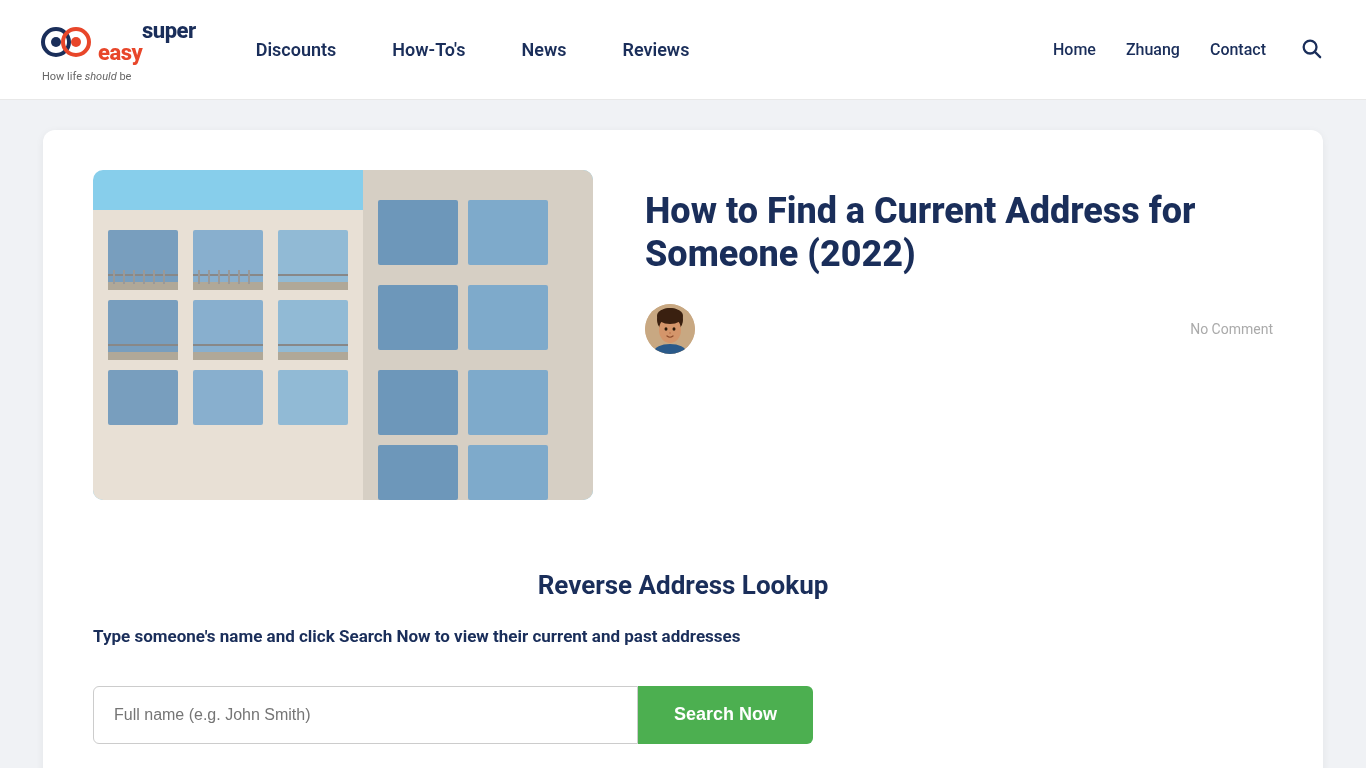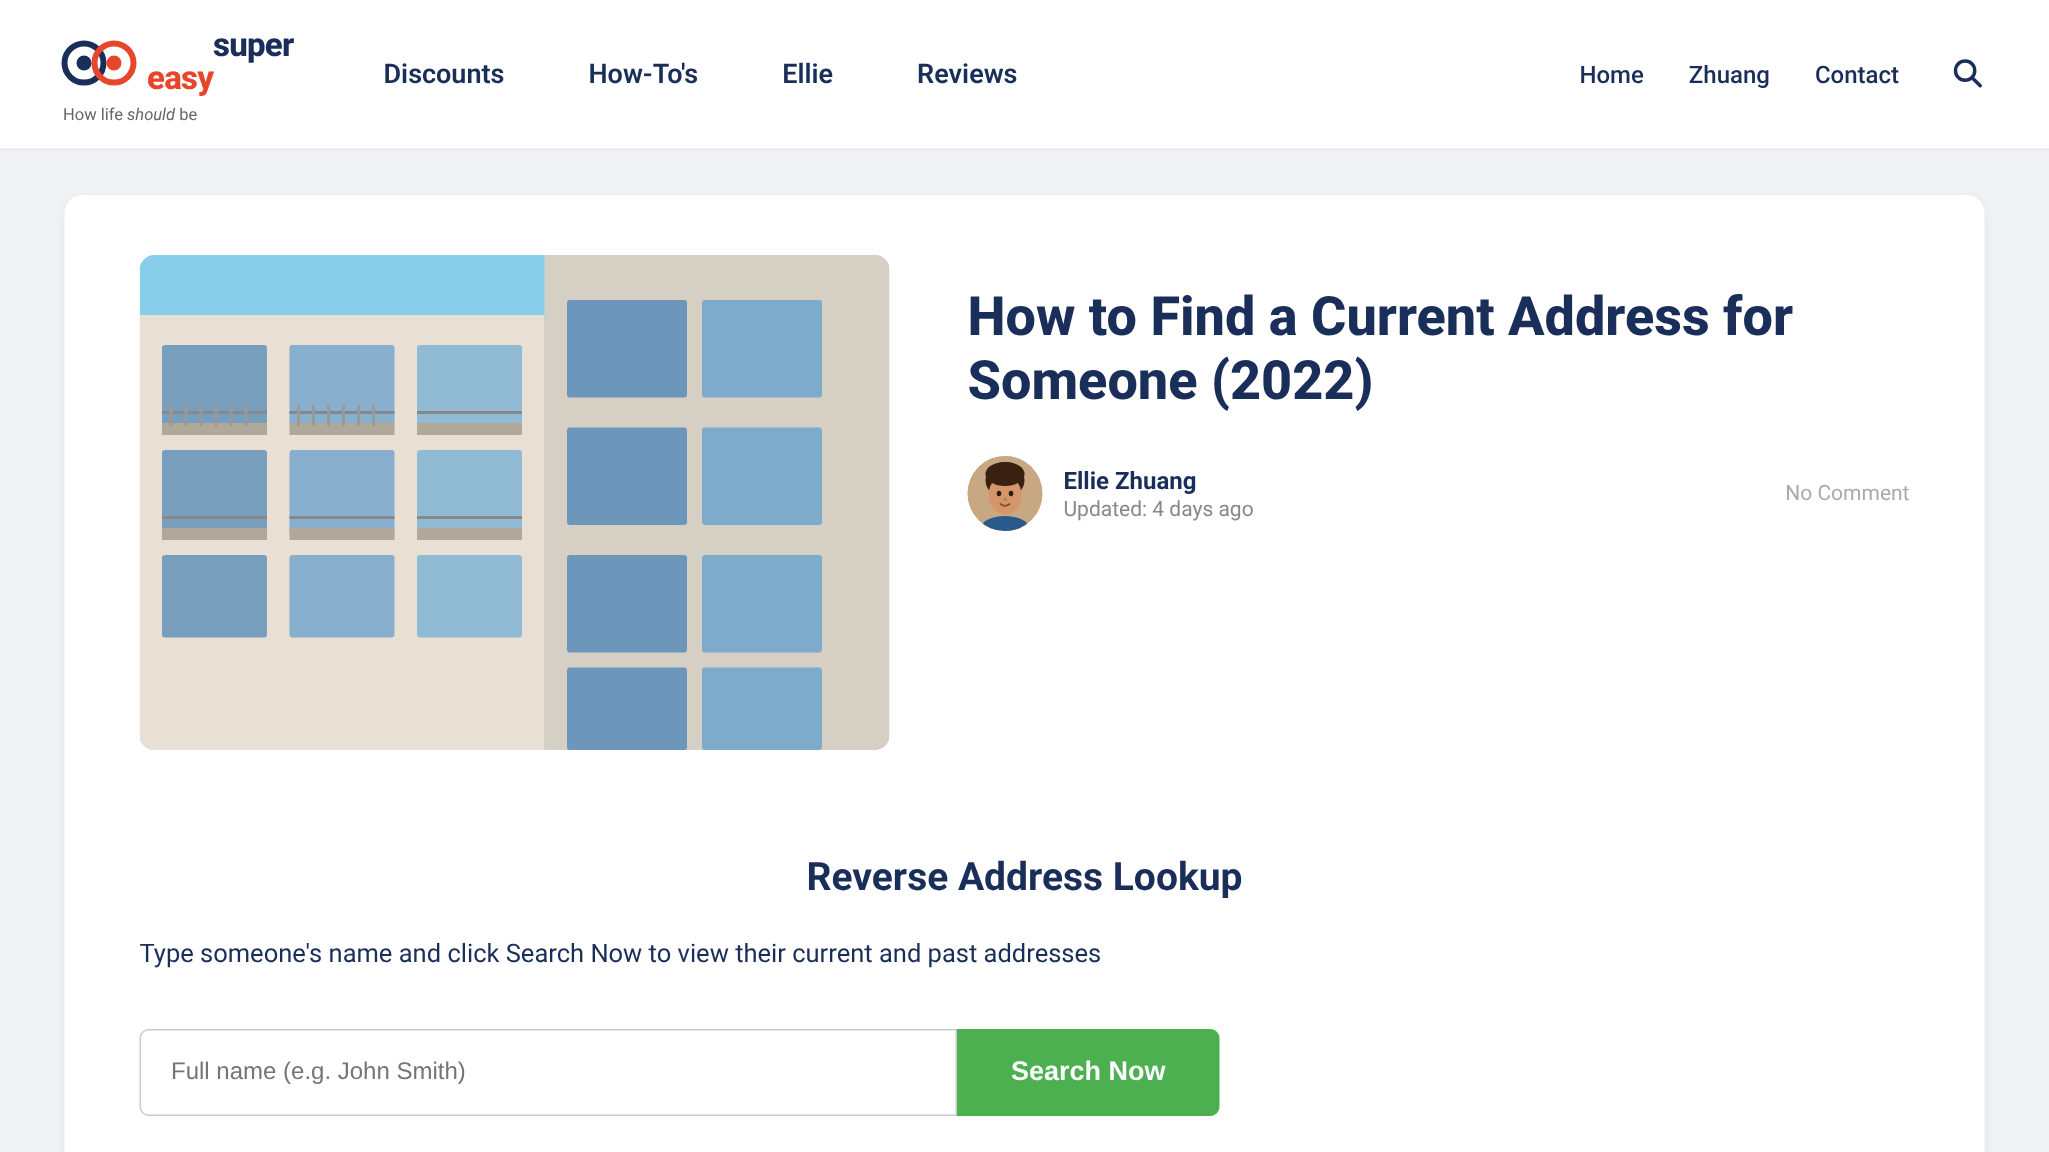--- a/index.html
+++ b/index.html
@@ -205,21 +205,21 @@
     .widget-title {
       font-size: 26px;
       font-weight: 700;
       color: #1a2e5a;
       margin-bottom: 24px;
     }
 
     .widget-description {
       font-size: 17px;
       color: #1a2e5a;
-      font-weight: 400;
+      font-weight: 700;
       margin-bottom: 36px;
       text-align: left;
       line-height: 1.5;
     }
 
     .search-form {
       display: flex;
       align-items: center;
       gap: 0;
       max-width: 720px;
@@ -275,21 +275,21 @@
       </div>
     </div>
     <div class="logo-tagline">
       How life <span class="tagline-should">should</span> be
     </div>
   </div>
 
   <nav class="main-nav">
     <a href="#">Discounts</a>
     <a href="#">How-To's</a>
-    <a href="#">Ellie</a>
+    <a href="#">News</a>
     <a href="#">Reviews</a>
   </nav>
 
   <div class="right-nav">
     <a href="#">Home</a>
     <a href="#">Zhuang</a>
     <a href="#">Contact</a>
     <button class="search-icon-btn">
       <svg width="22" height="22" viewBox="0 0 24 24" fill="none" stroke="#1a2e5a" stroke-width="2.5" stroke-linecap="round" stroke-linejoin="round">
         <circle cx="11" cy="11" r="7"></circle>
@@ -385,24 +385,20 @@
             <ellipse cx="21" cy="25" rx="1.5" ry="1.8" fill="#2a1a0a"></ellipse>
             <ellipse cx="29" cy="25" rx="1.5" ry="1.8" fill="#2a1a0a"></ellipse>
 
             <ellipse cx="25" cy="29" rx="1.2" ry="0.8" fill="#c07850"></ellipse>
 
             <path d="M22 32 Q25 34.5 28 32" stroke="#8b4a2a" stroke-width="1.2" fill="none" stroke-linecap="round"></path>
 
             <ellipse cx="25" cy="48" rx="16" ry="8" fill="#2a5a8a"></ellipse>
           </svg>
         </div>
-        <div class="author-meta">
-          <div class="author-name">Ellie Zhuang</div>
-          <div class="author-updated">Updated: 4 days ago</div>
-        </div>
         <div class="no-comment">No Comment</div>
       </div>
     </div>
   </div>
 
   <div class="widget-section">
     <h2 class="widget-title">Reverse Address Lookup</h2>
     <p class="widget-description">Type someone's name and click Search Now to view their current and past addresses</p>
 
     <div class="search-form">

